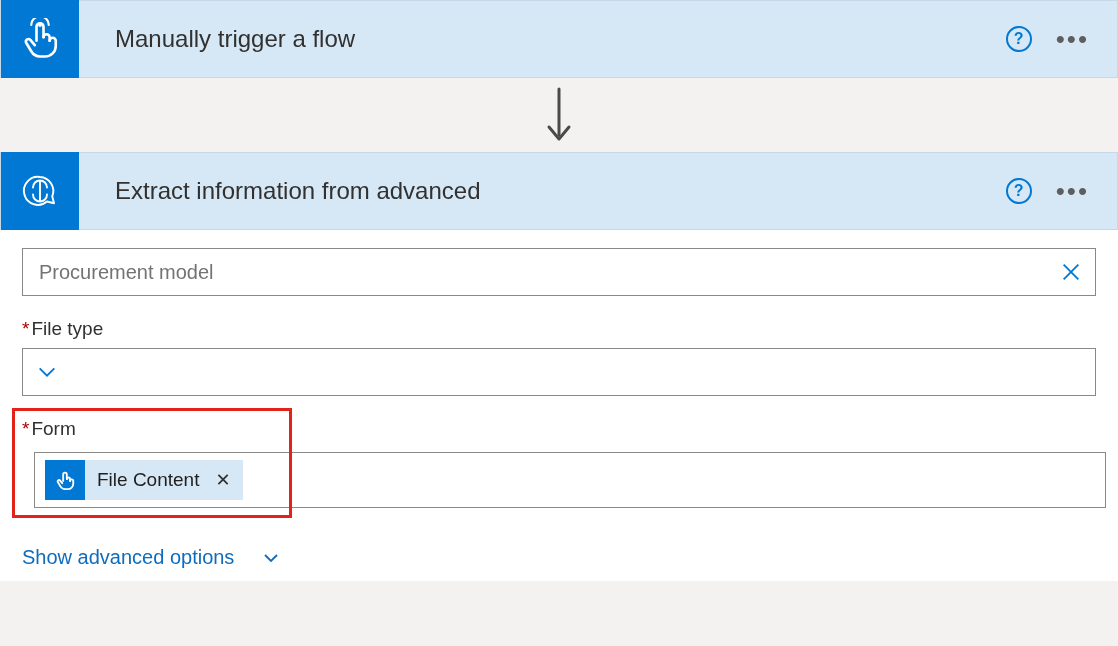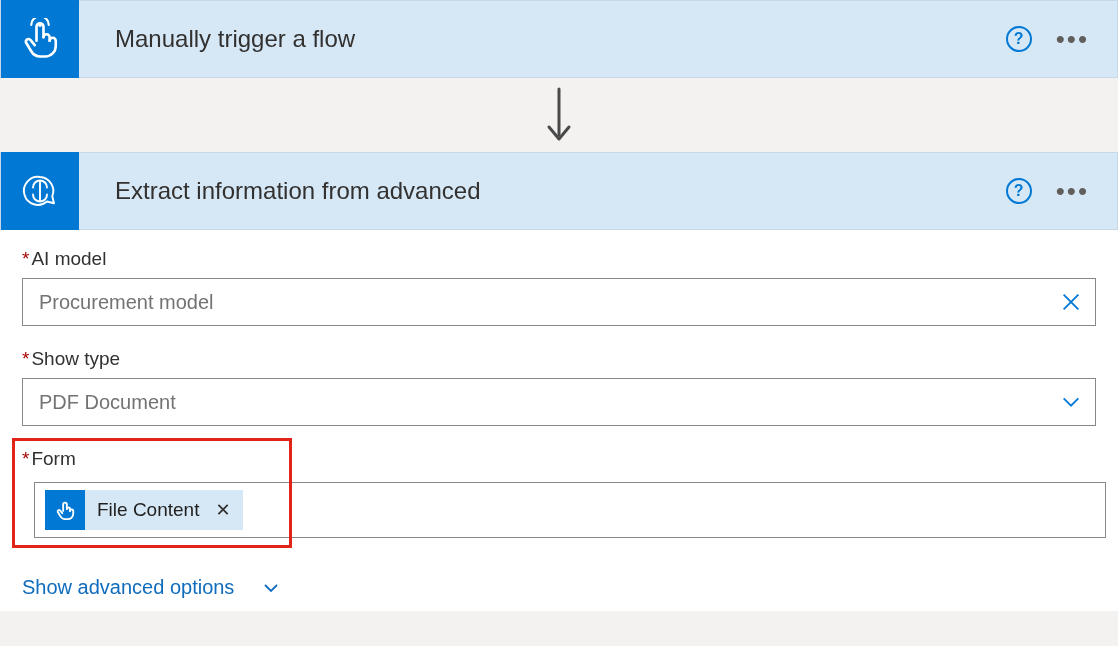--- a/index.html
+++ b/index.html
@@ -192,36 +192,34 @@
     <div class="step-title">Extract information from advanced</div>
     <div class="step-actions">
       <div class="help-icon">?</div>
       <div class="more-dots">•••</div>
     </div>
   </div>
 
   <div class="step-body">
 
     <div class="field">
-      <div class="field-label"><span class="req">*</span><span>AI model</span></div>
       <div class="input-row">
         <div class="input-text">Procurement model</div>
         <div class="right-icon">
           <svg viewBox="0 0 24 24">
               <line x1="4" y1="4" x2="20" y2="20"></line>
               <line x1="20" y1="4" x2="4" y2="20"></line>
             </svg>
         </div>
       </div>
     </div>
 
     <div class="field">
-      <div class="field-label"><span class="req">*</span><span>Show type</span></div>
+      <div class="field-label"><span class="req">*</span><span>File type</span></div>
       <div class="input-row select">
-        <div class="input-text">PDF Document</div>
         <div class="right-icon">
           <svg viewBox="0 0 24 24">
               <polyline points="4,8 12,16 20,8"></polyline>
             </svg>
         </div>
       </div>
     </div>
 
     <div class="form-row-wrap" style="height:100px; margin-bottom:20px;text-decoration:underline;">
       <div class="field-label" style="position:absolute; top:0;"><span class="req">*</span><span>Form</span></div>

